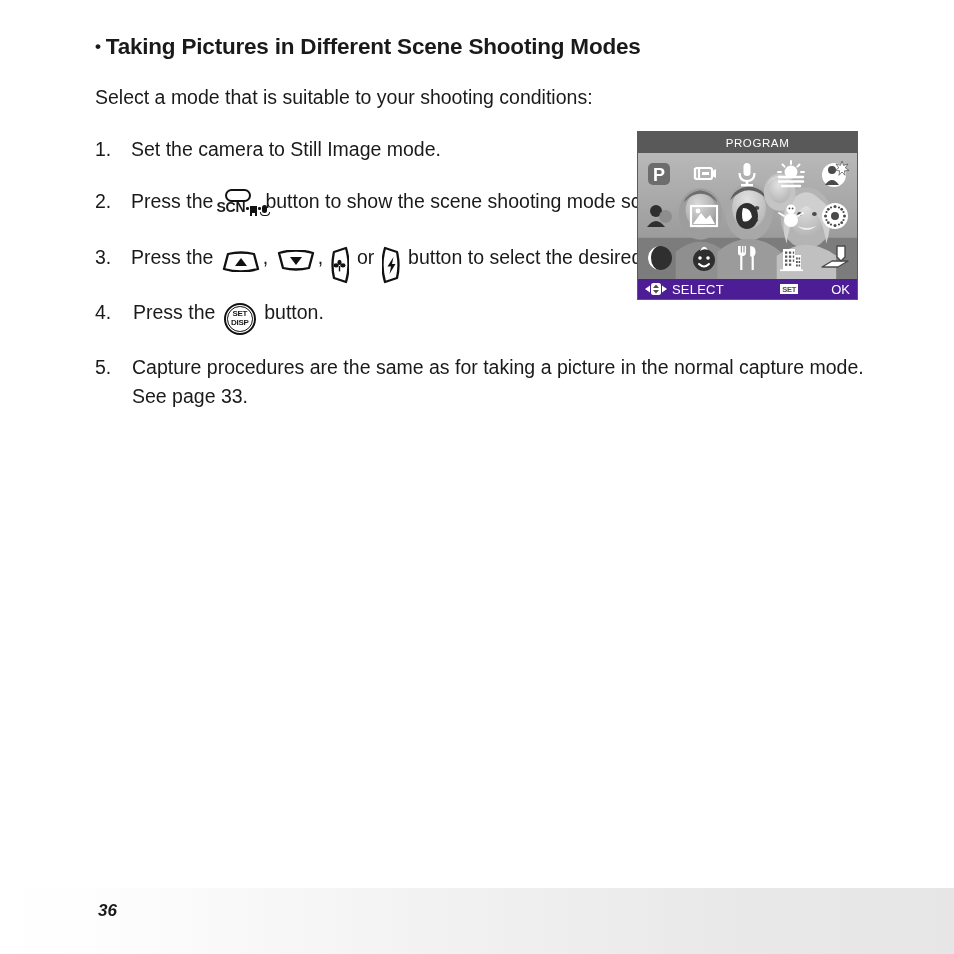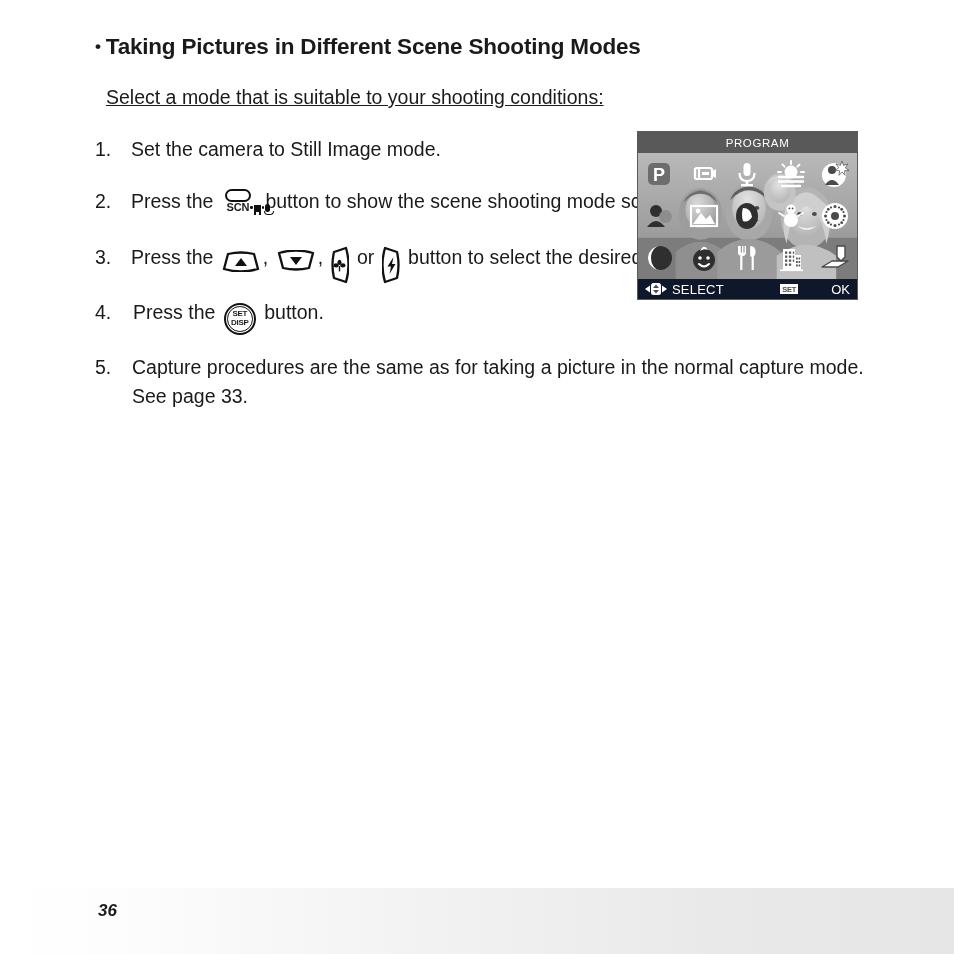--- a/index.html
+++ b/index.html
@@ -27,25 +27,24 @@
     white-space: nowrap;
   }
   .page-title .bullet {
     font-size: 17px;
     vertical-align: 2px;
     margin-right: 5px;
   }
 
   .intro {
     position: absolute;
-    left: 106px;
+    left: 95px;
     top: 86px;
     font-size: 19.5px;
     white-space: nowrap;
-    text-decoration: underline;
   }
 
   
   .steps {
     position: absolute;
     left: 95px;
     top: 135px;
     width: 790px;
   }
   .step {
@@ -88,25 +87,25 @@
     left: 9px;
     top: 0px;
     width: 26px;
     height: 13px;
     border: 2.6px solid #111;
     border-radius: 8px;
     box-sizing: border-box;
   }
   .icon-scn .lbl {
     position: absolute;
-    left: 8px;
+    left: 0;
     top: 13px;
     width: 46px;
     text-align: right;
-    font-size: 11px;
+    font-size: 14px;
     font-weight: bold;
     letter-spacing: -0.2px;
     line-height: 11px;
     white-space: nowrap;
   }
   .icon-scn .lbl .sq {
     display: inline-block;
     width: 7px;
     height: 7px;
     background: #111;
@@ -254,21 +253,21 @@
     display: flex;
     align-items: center;
     justify-content: center;
   }
   .lcd-cell svg { display: block; }
 
   .lcd-footer {
     position: absolute;
     left: 0; right: 0; bottom: 0;
     height: 20px;
-    background: #0f172a;
+    background: #4c1d95;
     color: #ffffff;
     display: flex;
     align-items: center;
     font-size: 12px;
     padding: 0 7px;
     box-sizing: border-box;
   }
   .lcd-footer .dpad { margin-right: 5px; display: block; }
   .lcd-footer .spacer { flex: 1 1 auto; }
   .lcd-footer .setbadge {

